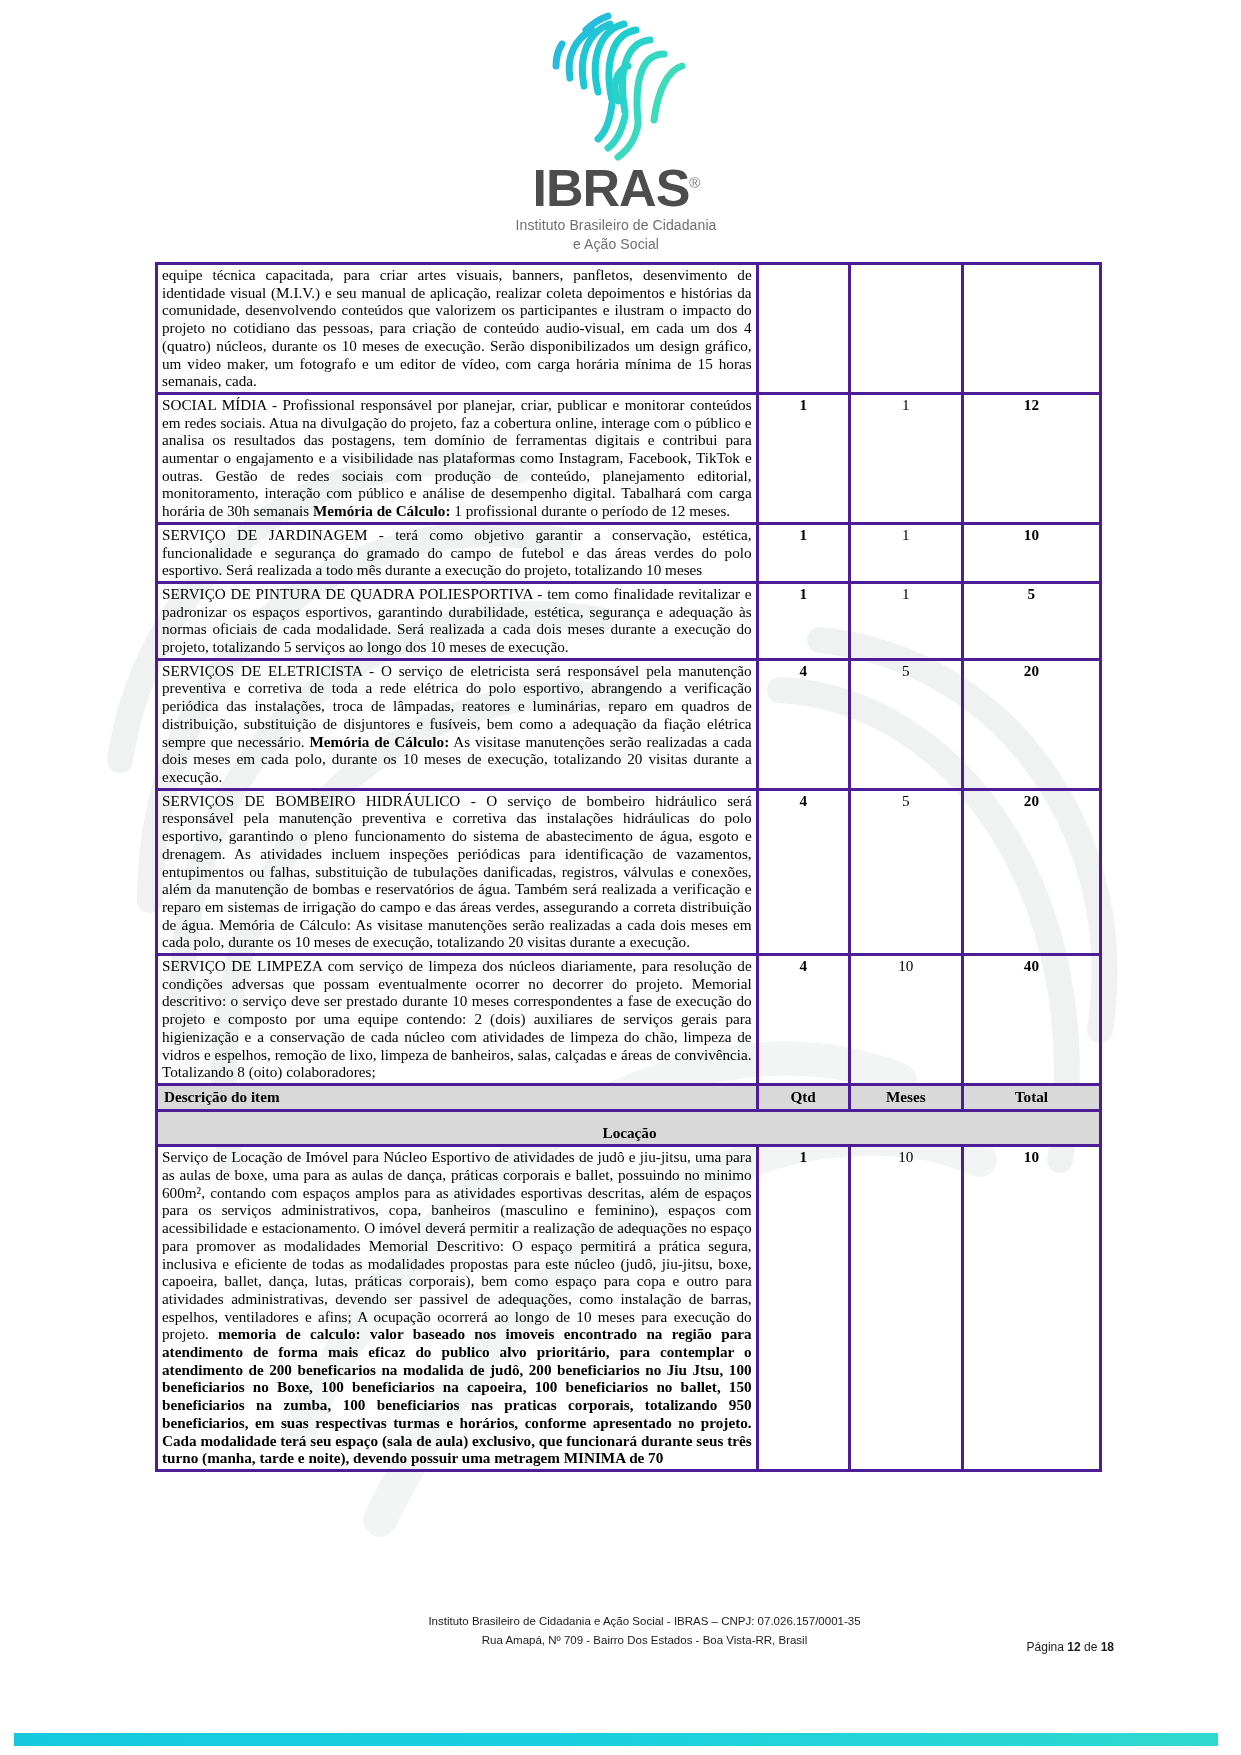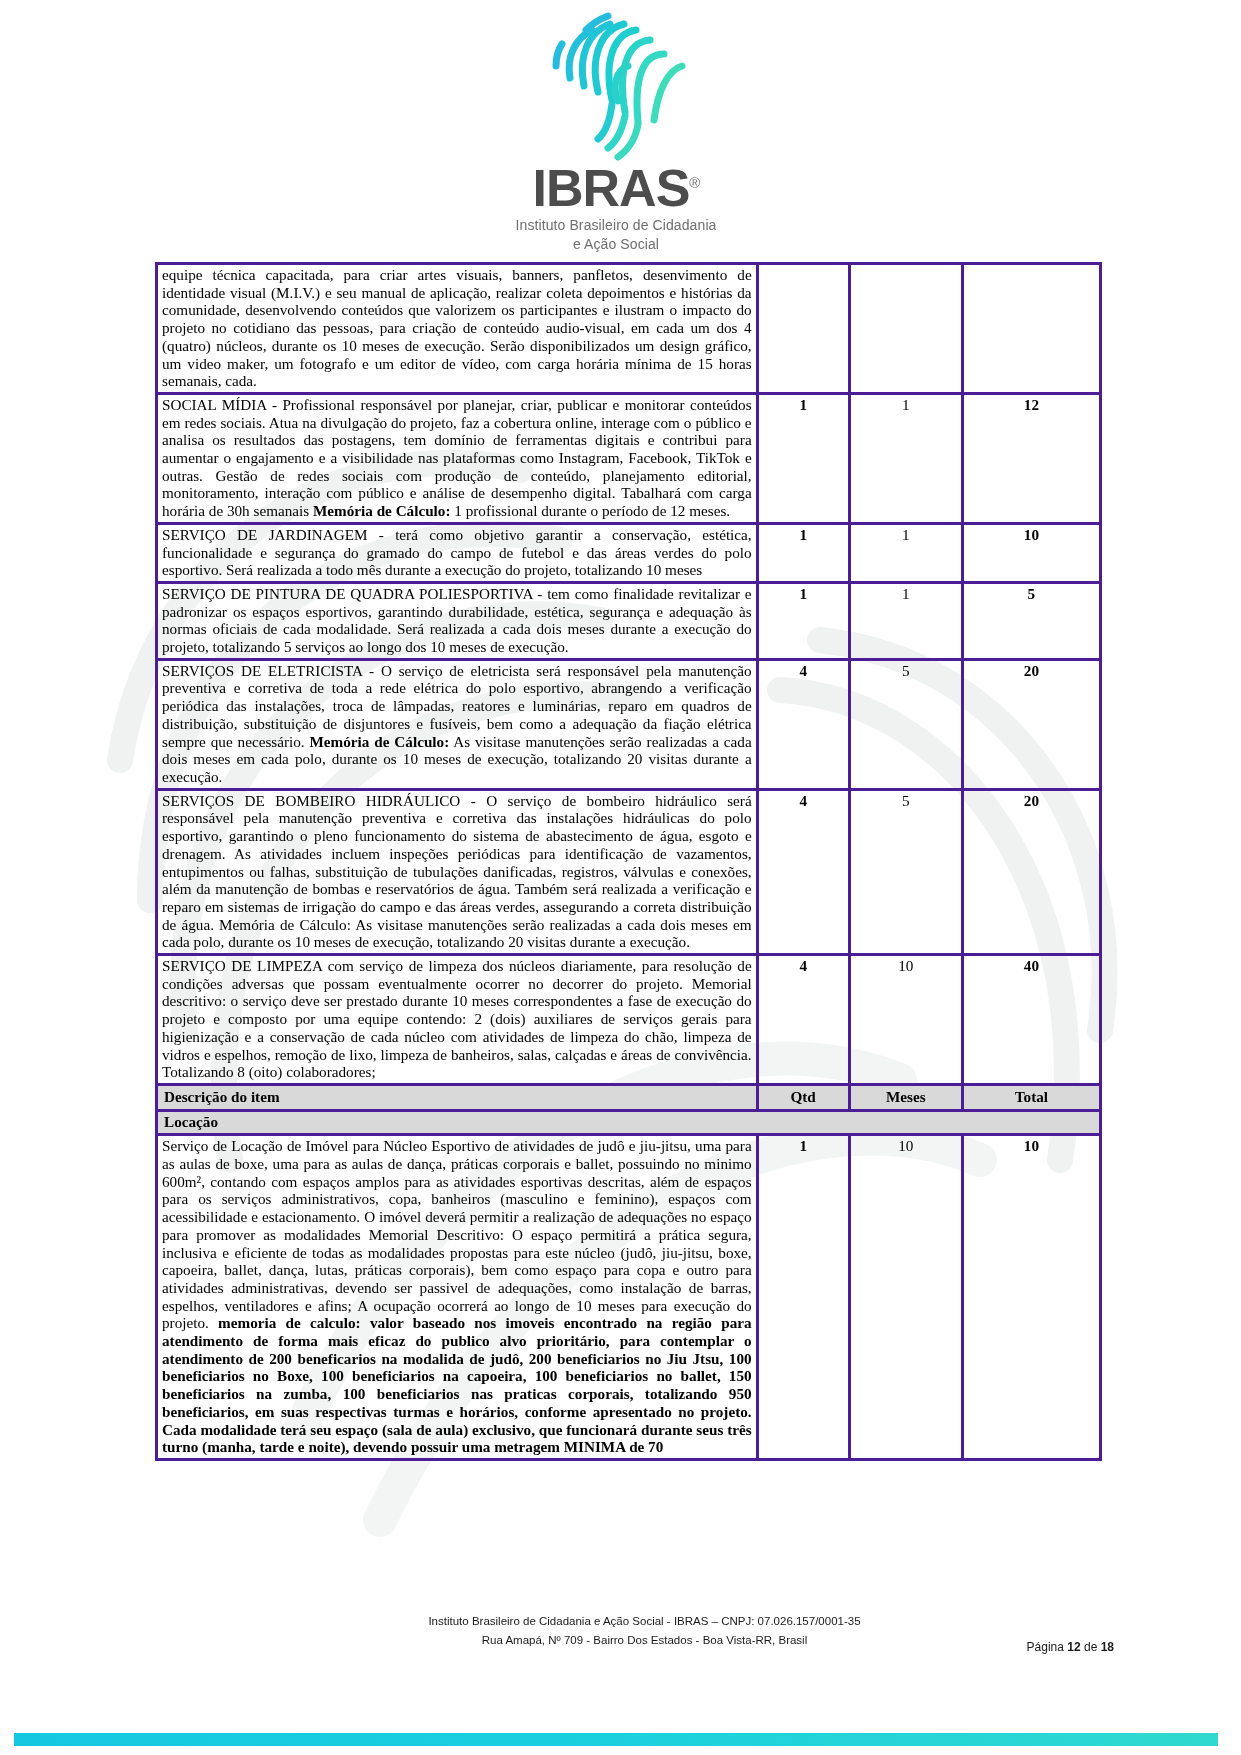--- a/index.html
+++ b/index.html
@@ -99,23 +99,23 @@
     vertical-align: middle;
     padding-top: 2px;
     padding-bottom: 3px;
     border-top: 2px solid #f97316;
     border-bottom: 1px solid #000;
   }
   .hdr td.c-desc { text-align: left; padding-left: 6px; }
   .subhdr td {
     font-weight: bold;
     background: #d9d9d9;
-    text-align: left;
+    text-align: center;
     padding-left: 6px;
-    padding-top: 1px;
+    padding-top: 12px;
     padding-bottom: 3px;
   }
   b, strong { font-weight: bold; }
 
   
   .footer {
     position: absolute;
     left: 0;
     right: 0;
     top: 1612px;

